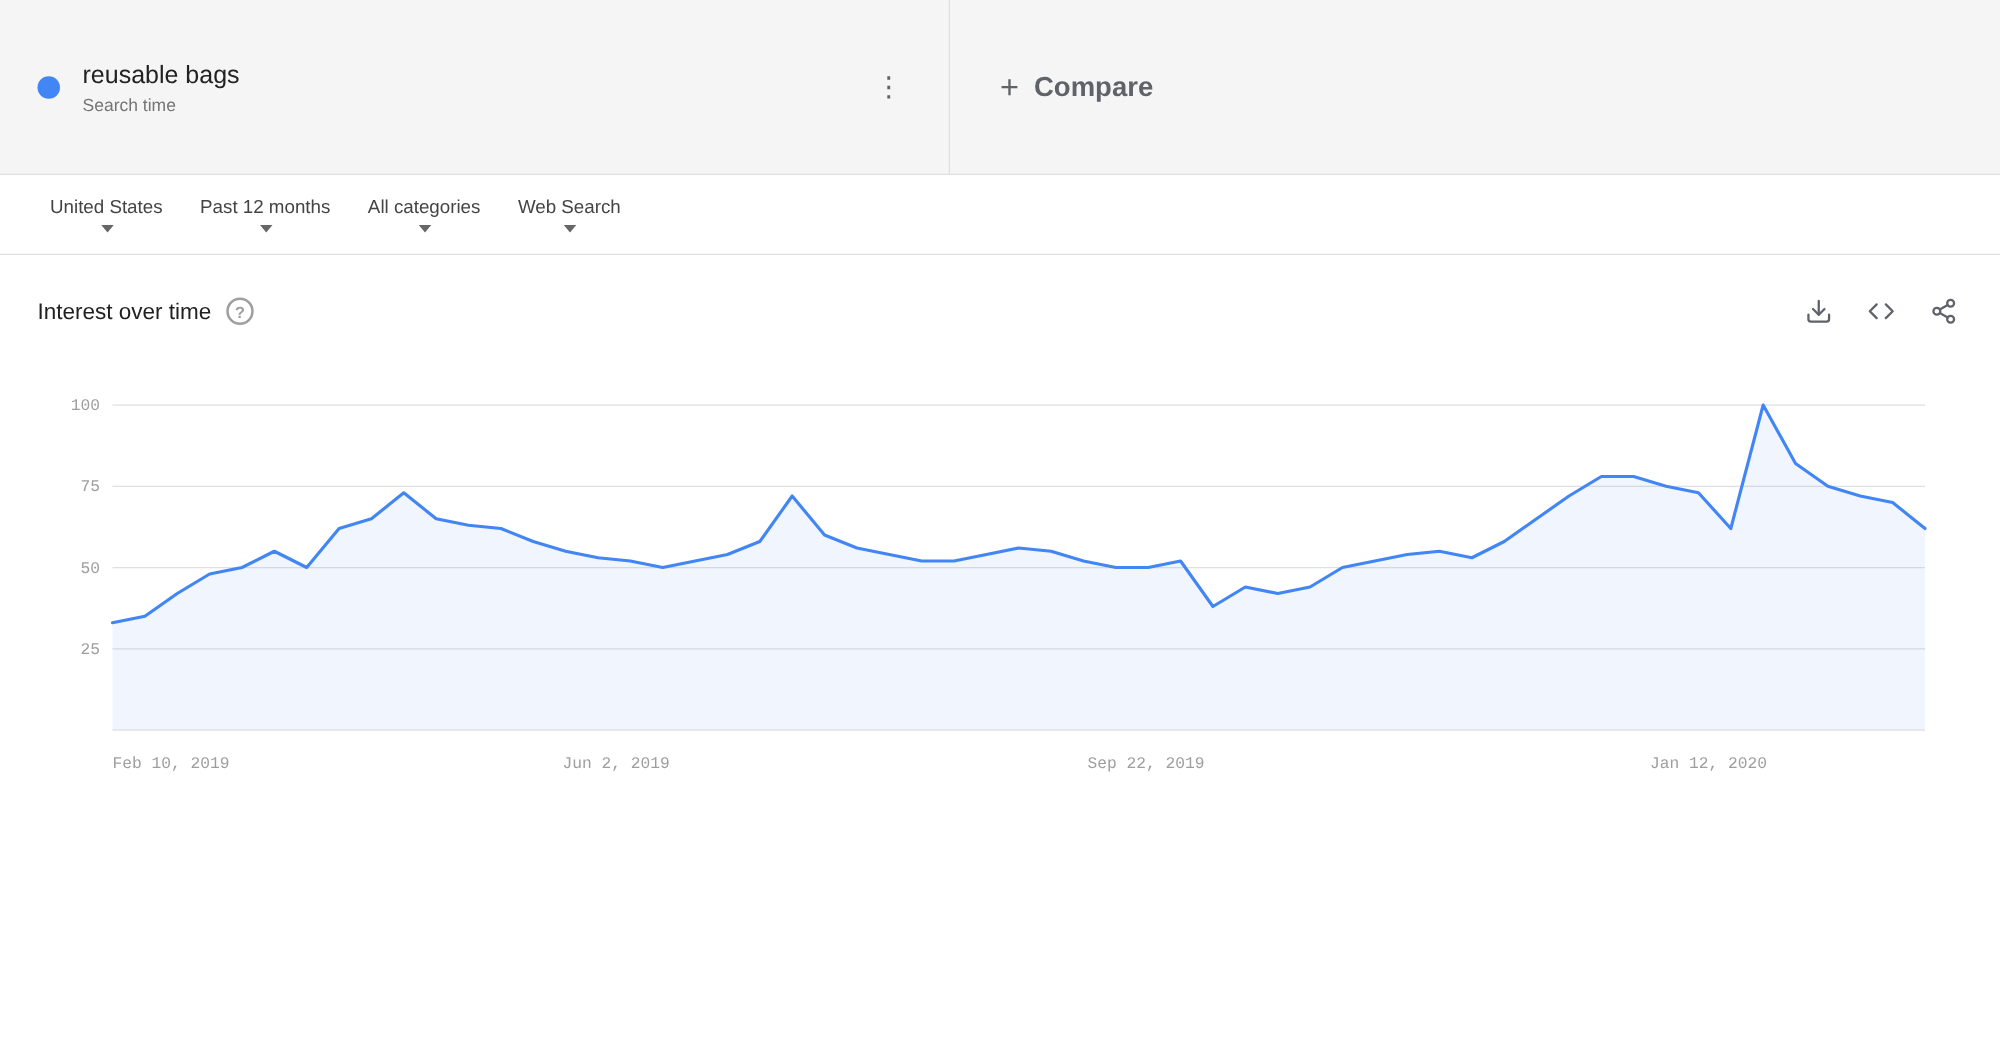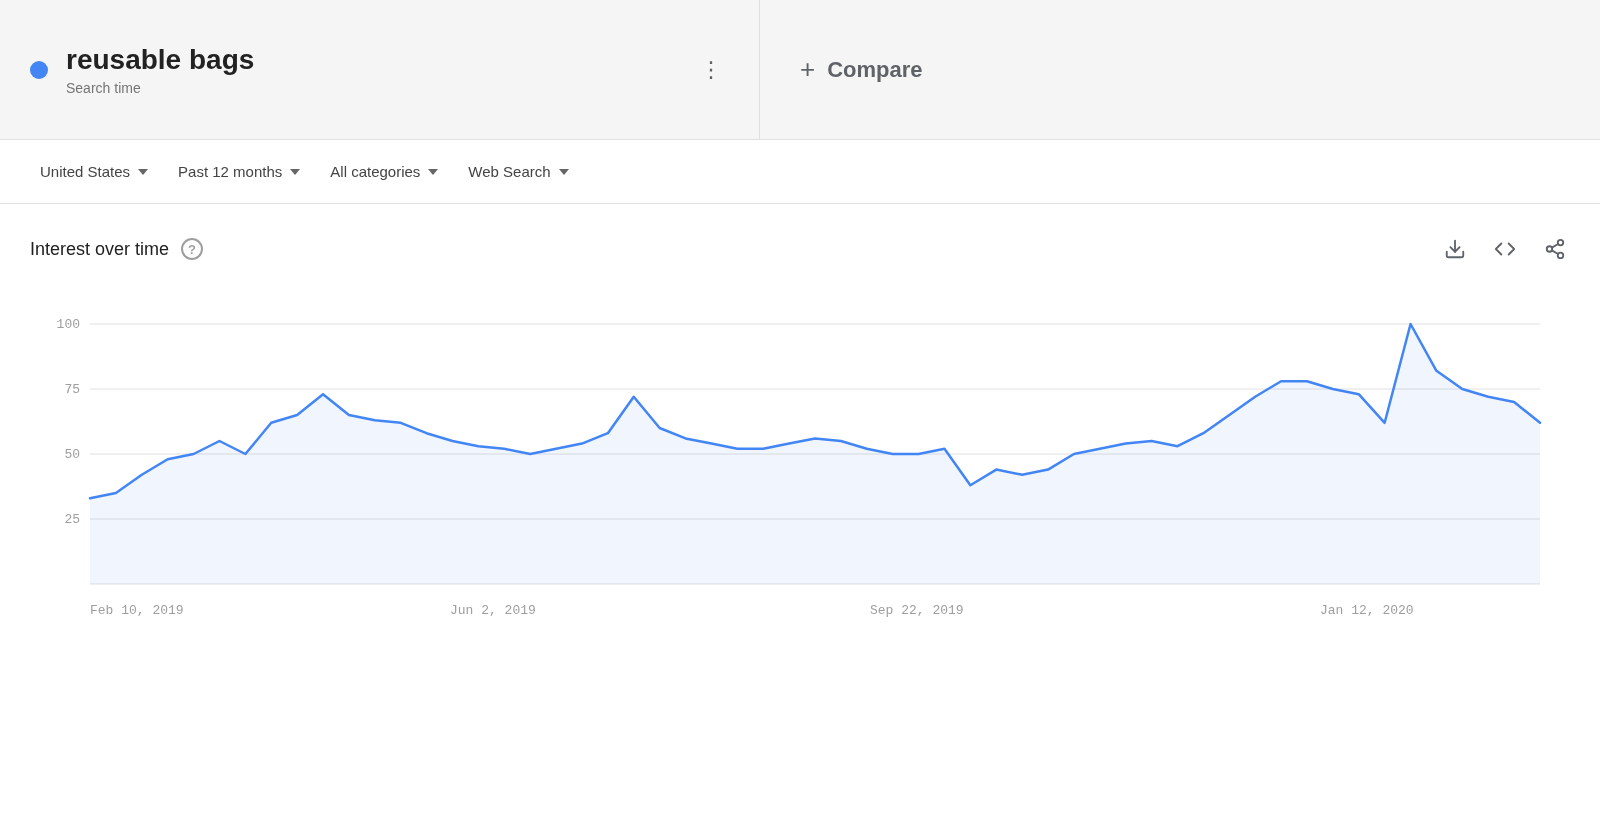--- a/index.html
+++ b/index.html
@@ -26,22 +26,22 @@
       height: 18px;
       border-radius: 50%;
       background: #4285f4;
       flex-shrink: 0;
       margin-right: 18px;
     }
     .term-info {
       flex: 1;
     }
     .term-name {
-      font-size: 28px;
-      font-weight: 700;
+      font-size: 20px;
+      font-weight: 400;
       color: #222;
       line-height: 1.2;
     }
     .term-type {
       font-size: 14px;
       color: #757575;
       margin-top: 4px;
     }
     .more-btn {
       position: absolute;
@@ -88,20 +88,21 @@
     .filter-dropdown {
       display: flex;
       align-items: center;
       cursor: pointer;
       padding: 8px 10px;
       border-radius: 4px;
       font-size: 15px;
       color: #444;
       gap: 6px;
       white-space: nowrap;
+      flex-direction: column;
     }
     .dropdown-arrow {
       width: 0;
       height: 0;
       border-left: 5px solid transparent;
       border-right: 5px solid transparent;
       border-top: 6px solid #666;
       margin-left: 2px;
     }
 

